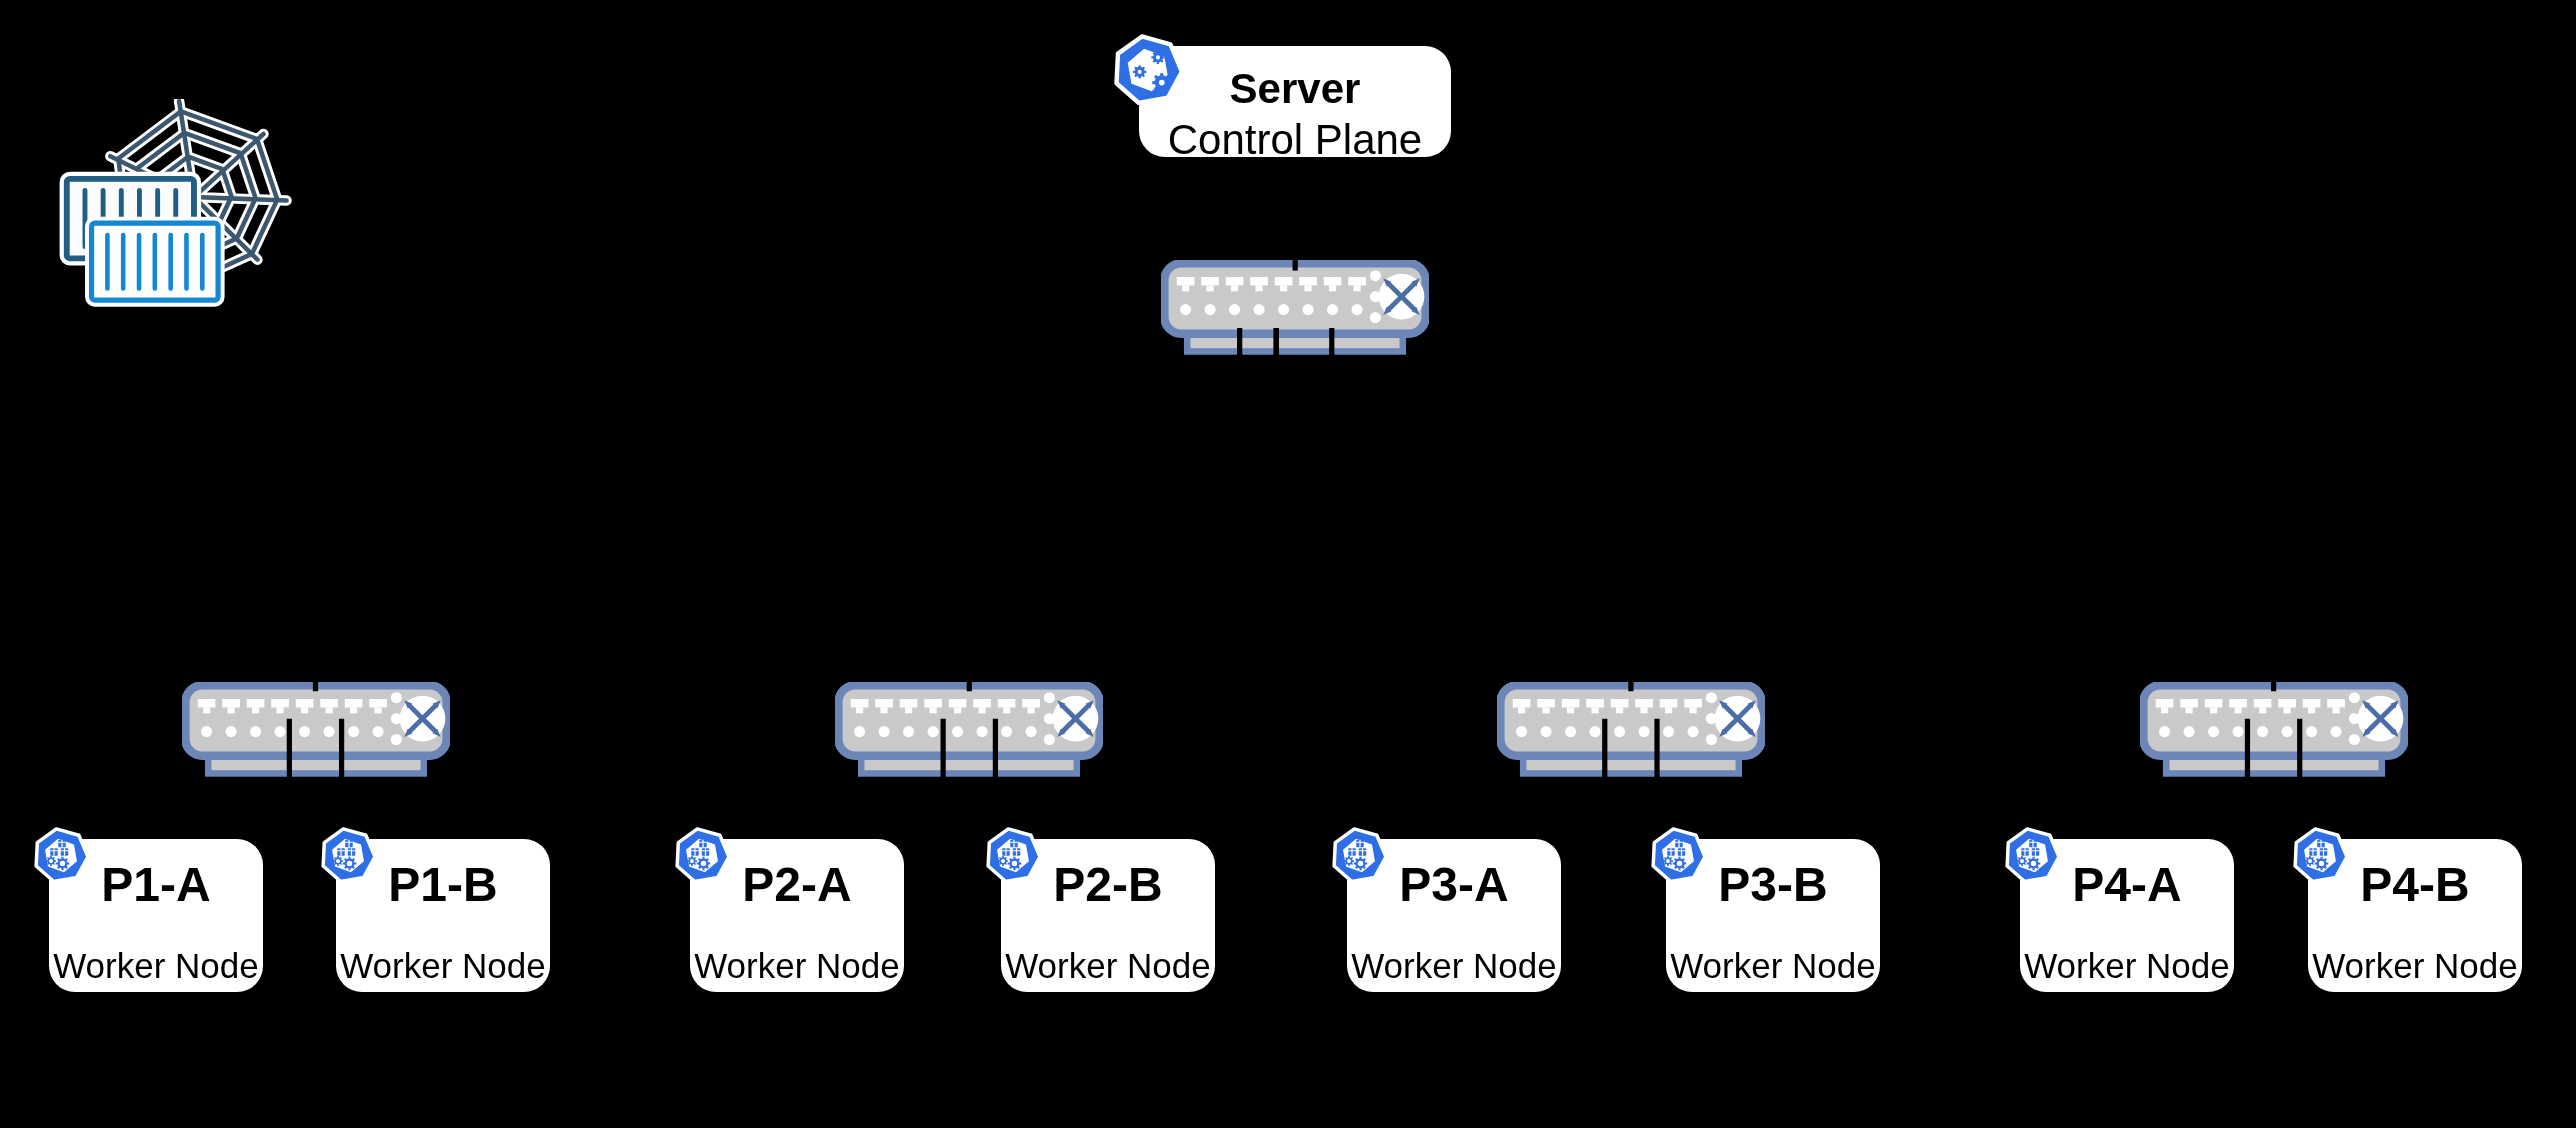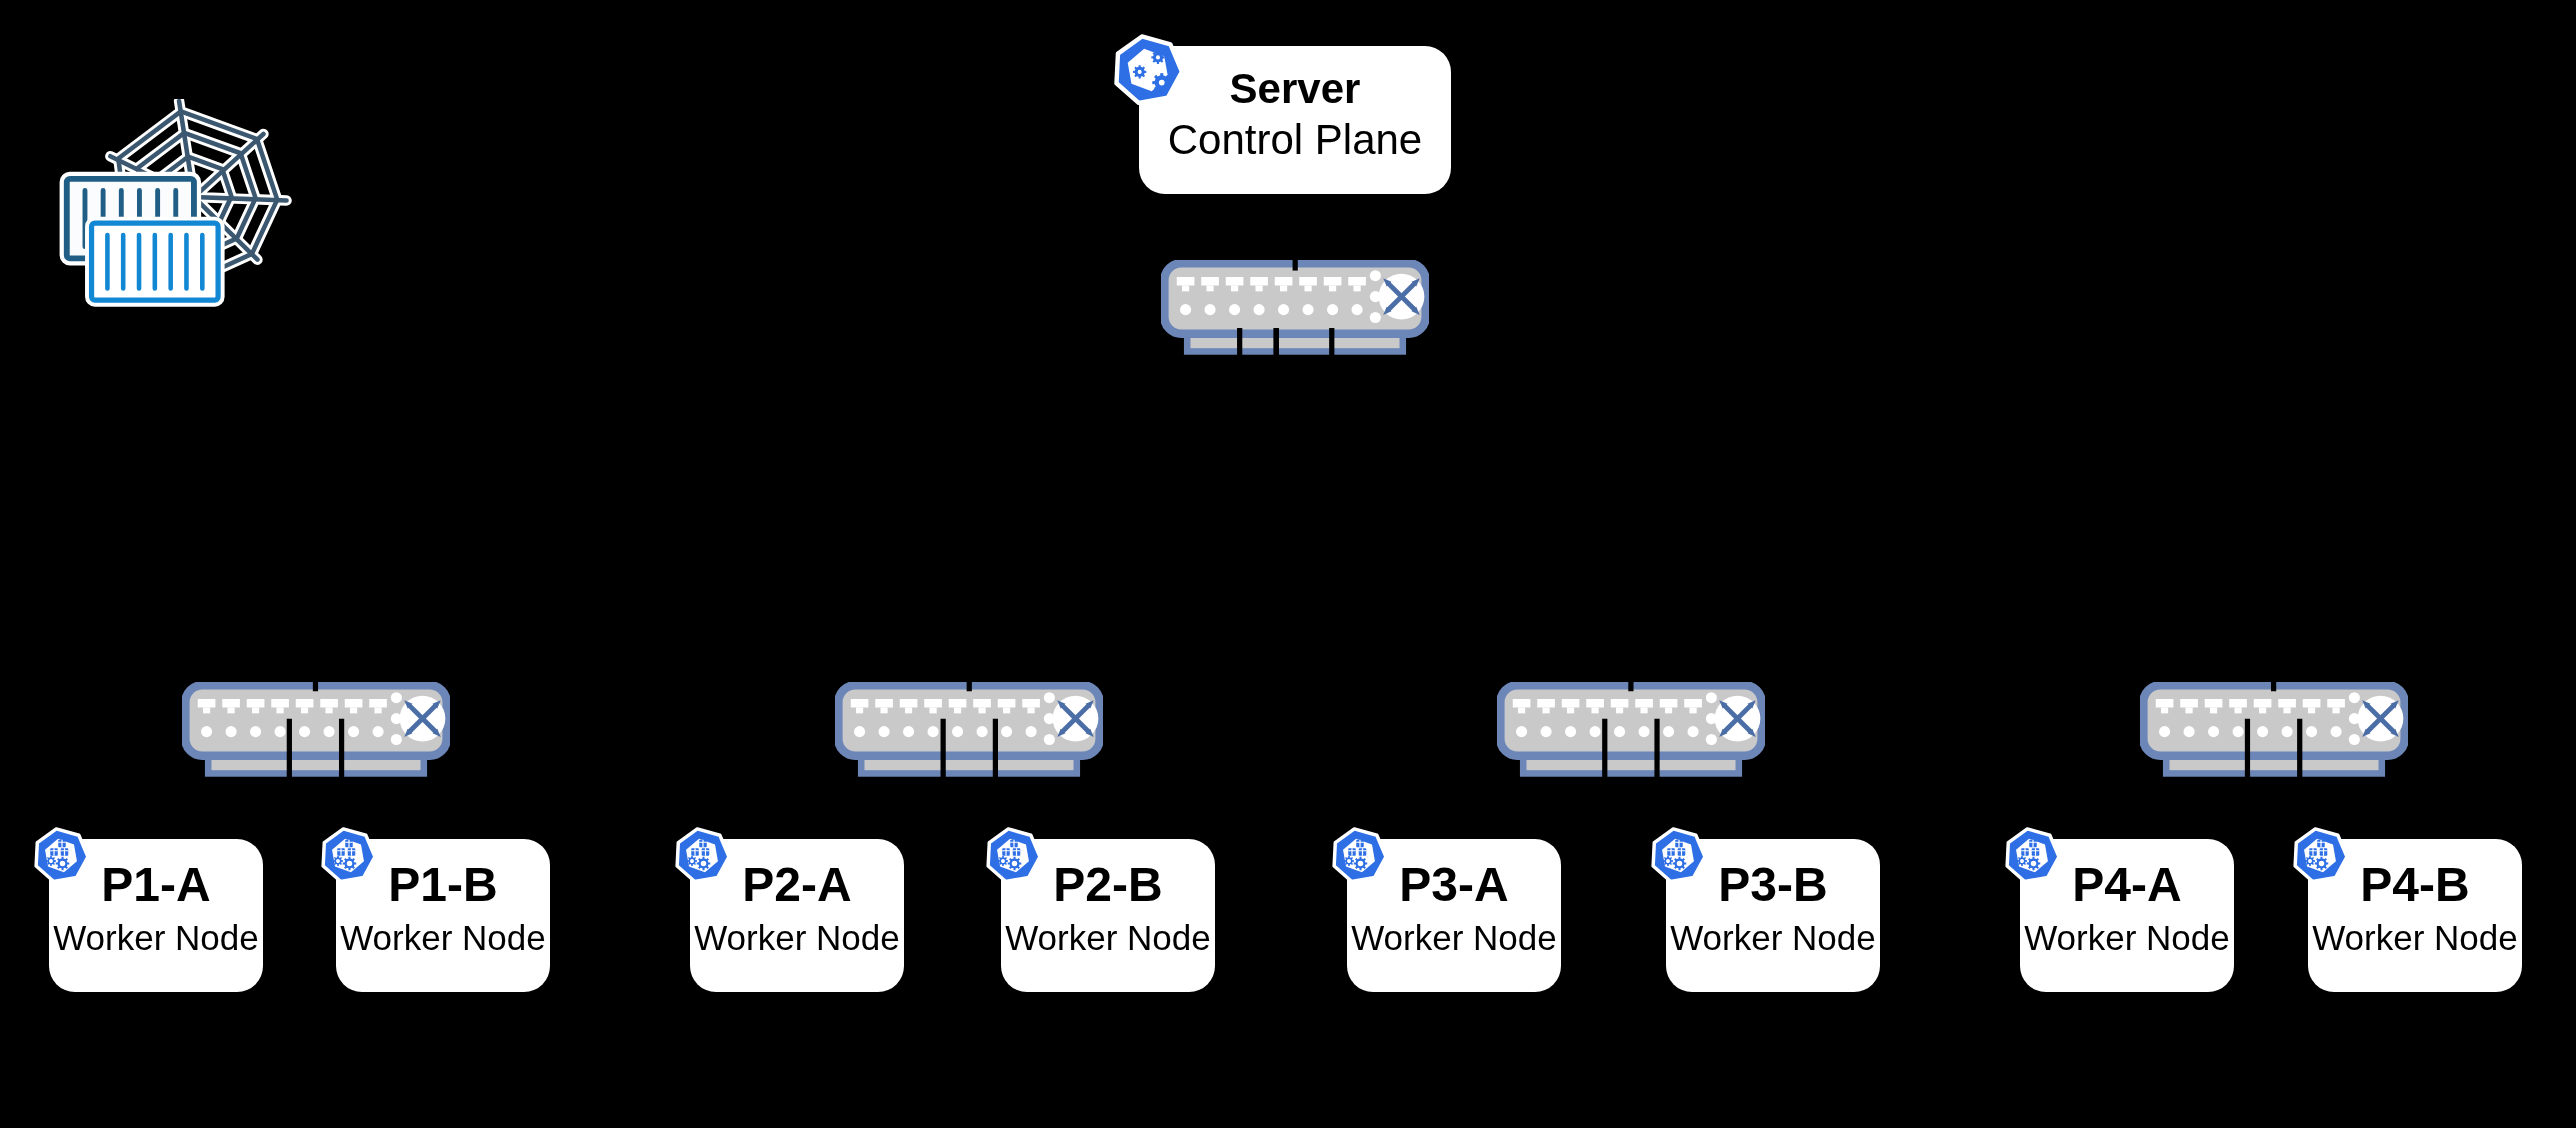--- a/index.html
+++ b/index.html
@@ -1,22 +1,22 @@
 <!DOCTYPE html>
 <html style="font-size:10.5px"><head>
 <meta charset="utf-8">
 <style>
   html,body{margin:0;padding:0;background:#000;}
   .stage{position:relative;width:2576px;height:1129px;background:#000;overflow:hidden;
          font-family:"Liberation Sans",sans-serif;}
   .stage svg.abs{position:absolute;}
   .card{position:absolute;background:#fff;border-radius:26px;display:flex;flex-direction:column;
         align-items:center;color:#000;}
-  .server-card{left:1139px;top:46px;width:312px;height:148px;}
-  .worker-card{top:839px;width:214px;height:153px;}
+  .server-card{left:1139px;top:46px;width:312px;height:111px;}
+  .worker-card{top:839px;width:214px;height:153px;gap:28px;}
   .server-card .title{margin-top:19.6px;font-size:42px;font-weight:700;line-height:1.1;}
   .server-card .sub{margin-top:5.2px;font-size:42px;line-height:1.1;}
   .worker-card .title{margin-top:19.6px;font-size:48px;font-weight:700;line-height:1.1;}
   .worker-card .sub{margin-top:8px;font-size:35px;line-height:1.1;}
   .badge{position:absolute;pointer-events:none;}
   .server-card .badge{left:-29px;top:-14.4px;width:77px;height:76px;}
   .worker-card .badge{left:-17.6px;top:-13.7px;width:61px;height:61px;}
   .switch{width:268px;height:98px;}
   .wires{left:0;top:0;}
 </style>

